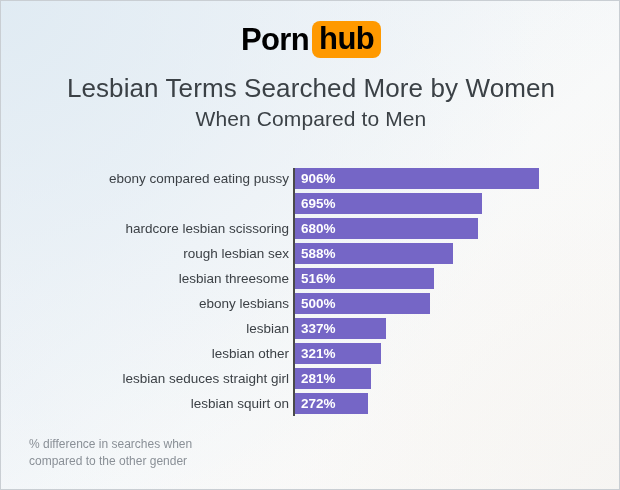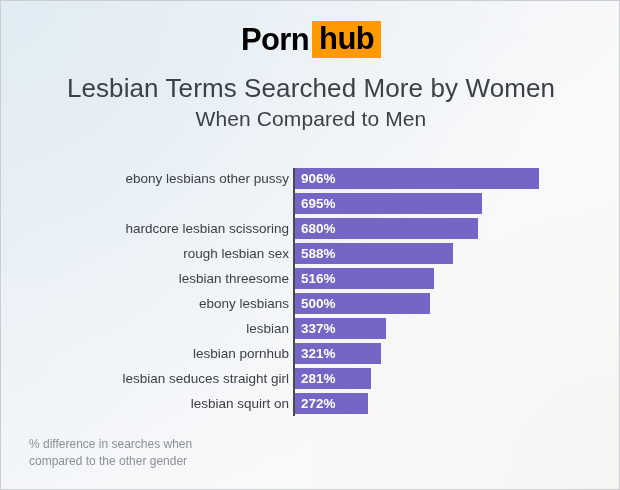--- a/index.html
+++ b/index.html
@@ -48,21 +48,21 @@
     display: inline-block;
     vertical-align: middle;
     padding-right: 3px;
   }
   .logo .hub {
     display: inline-block;
     vertical-align: middle;
     background: #ff9900;
     color: #000000;
     padding: 2px 7px 4px 7px;
-    border-radius: 0;
+    border-radius: 8px;
   }
 
   
   .title {
     position: absolute;
     top: 72px;
     left: 0;
     width: 620px;
     text-align: center;
     font-size: 26px;
@@ -169,21 +169,21 @@
     </span>
   </div>
 
   <div class="title">Lesbian Terms Searched More by Women</div>
   <div class="subtitle">When Compared to Men</div>
 
   <div class="chart">
     <div class="axis-line"></div>
     <div id="rows">
         <div class="row" style="top: 0px;">
-          <div class="row-label">ebony lesbians other pussy</div>
+          <div class="row-label">ebony compared eating pussy</div>
           <div class="bar" style="width: 244px; background: rgb(117, 102, 198);"></div>
           <div class="bar-value">906%</div>
         </div>
         <div class="row" style="top: 25px;">
           <div class="bar" style="width: 187px; background: rgb(117, 102, 198);"></div>
           <div class="bar-value">695%</div>
         </div>
         <div class="row" style="top: 50px;">
           <div class="row-label">hardcore lesbian scissoring</div>
           <div class="bar" style="width: 183px; background: rgb(117, 102, 198);"></div>
@@ -203,21 +203,21 @@
           <div class="row-label">ebony lesbians</div>
           <div class="bar" style="width: 135px; background: rgb(117, 102, 198);"></div>
           <div class="bar-value">500%</div>
         </div>
         <div class="row" style="top: 150px;">
           <div class="row-label">lesbian</div>
           <div class="bar" style="width: 91px; background: rgb(117, 102, 198);"></div>
           <div class="bar-value">337%</div>
         </div>
         <div class="row" style="top: 175px;">
-          <div class="row-label">lesbian pornhub</div>
+          <div class="row-label">lesbian other</div>
           <div class="bar" style="width: 86px; background: rgb(117, 102, 198);"></div>
           <div class="bar-value">321%</div>
         </div>
         <div class="row" style="top: 200px;">
           <div class="row-label">lesbian seduces straight girl</div>
           <div class="bar" style="width: 76px; background: rgb(117, 102, 198);"></div>
           <div class="bar-value">281%</div>
         </div>
         <div class="row" style="top: 225px;">
           <div class="row-label">lesbian squirt on</div>

